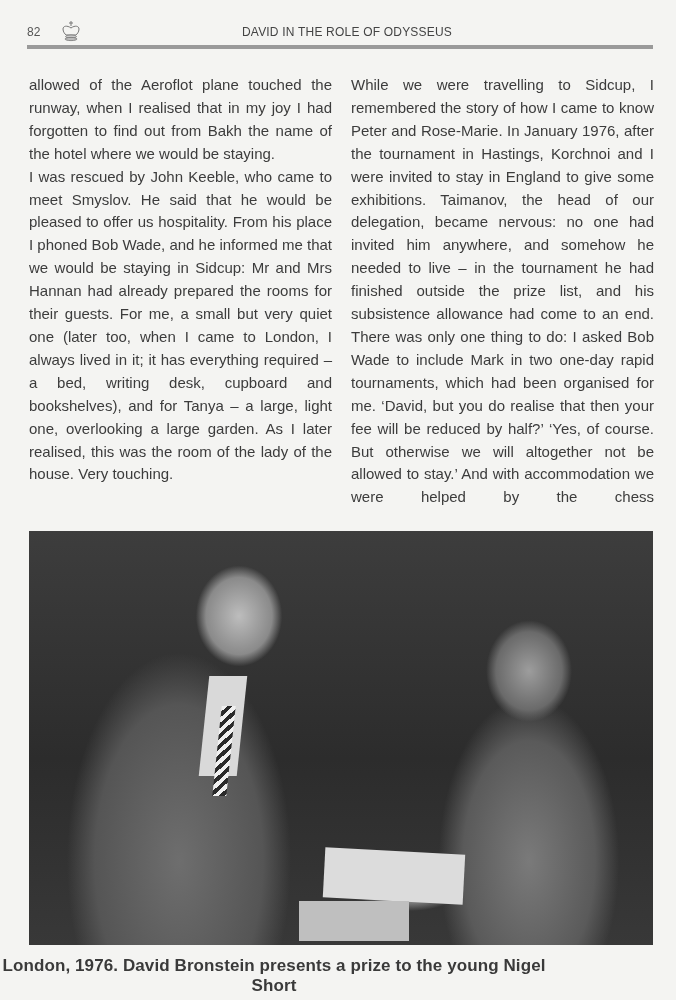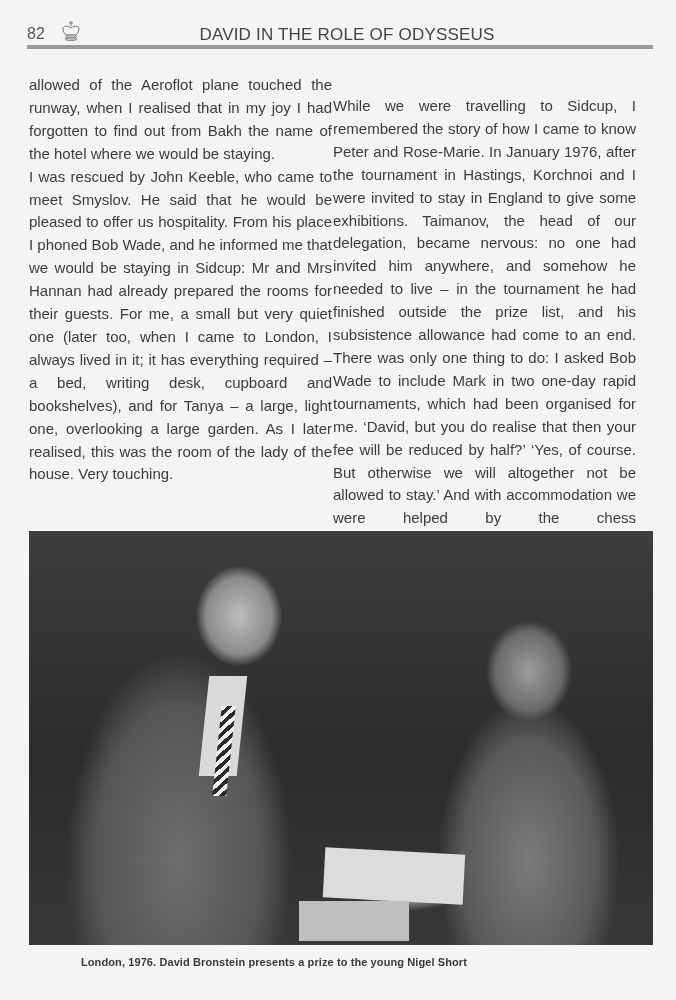--- a/index.html
+++ b/index.html
@@ -1,46 +1,46 @@
 <!DOCTYPE html>
 <html><head>
   <meta charset="utf-8">
   <style>
     html, body { margin: 0; padding: 0; }
     body {
       width: 676px; height: 1000px; background: #f4f4f2; position: relative; overflow: hidden;
       font-family: "Liberation Sans", "DejaVu Sans", sans-serif; color: #3a3a3a;
     }
     .header { position: absolute; left: 27px; top: 20px; width: 626px; height: 26px; }
-    .page-num { position: absolute; left: 0; top: 5px; font-size: 16px; color: #555; }
+    .page-num { position: absolute; left: 0; top: 5px; font-size: 12px; color: #555; }
     .crown { position: absolute; left: 33px; top: 0px; width: 22px; height: 22px; }
-    .running-title { position: absolute; left: 0; right: 0; top: 5px; text-align: center; font-size: 17px; letter-spacing: 0.2px; color: #444; padding-left: 14px; }
+    .running-title { position: absolute; left: 0; right: 0; top: 5px; text-align: center; font-size: 12px; letter-spacing: 0.2px; color: #444; padding-left: 14px; }
     .rule { position: absolute; left: 27px; top: 45px; width: 626px; height: 4px; background: #9a9a9a; }
     .col { position: absolute; top: 74px; width: 303px; font-size: 15px; line-height: 22.9px; color: #3c3c3c; }
     .col.left { left: 29px; }
-    .col.right { left: 333px; margin-top: 21px; }
+    .col.right { left: 351px; }
     .col p { margin: 0; text-align: justify; text-align-last: auto; }
     .col p.last-line-justify { text-align-last: justify; }
     .photo {
       position: absolute; left: 29px; top: 531px; width: 624px; height: 414px;
       background:
         radial-gradient(ellipse 60px 70px at 210px 85px, #bdbdbd 0%, #8a8a8a 55%, transparent 72%),
         radial-gradient(ellipse 55px 65px at 500px 140px, #9d9d9d 0%, #6a6a6a 60%, transparent 78%),
         radial-gradient(ellipse 140px 260px at 150px 330px, #6e6e6e 0%, #555 60%, transparent 80%),
         radial-gradient(ellipse 110px 200px at 500px 330px, #7a7a7a 0%, #5a5a5a 60%, transparent 82%),
         radial-gradient(ellipse 80px 40px at 380px 350px, #c8c8c8 0%, #8d8d8d 50%, transparent 75%),
         linear-gradient(180deg, #3d3d3d 0%, #2c2c2c 55%, #383838 100%);
       overflow: hidden;
     }
     .photo .shirt { position: absolute; left: 175px; top: 145px; width: 38px; height: 100px; background: #d9d9d9; transform: skewX(-6deg); }
     .photo .tie { position: absolute; left: 188px; top: 175px; width: 14px; height: 90px;
       background: repeating-linear-gradient(135deg, #f0f0f0 0 4px, #2a2a2a 4px 8px); transform: skewX(-6deg); }
     .photo .books { position: absolute; left: 295px; top: 320px; width: 140px; height: 50px; background: #dcdcdc; transform: rotate(3deg); }
     .photo .books2 { position: absolute; left: 270px; top: 370px; width: 110px; height: 40px; background: #bfbfbf; }
-    .caption { position: absolute; left: 0; width: 548px; top: 956px; text-align: center; font-weight: bold; font-size: 11px; color: #3a3a3a; letter-spacing: 0.1px; }
+    .caption { position: absolute; left: 0; width: 548px; top: 956px; text-align: center; font-weight: bold; font-size: 17px; color: #3a3a3a; letter-spacing: 0.1px; }
   </style>
 </head>
 <body>
 
 <div class="header">
   <span class="page-num">82</span>
   <span class="crown">
     <svg width="22" height="22" viewBox="0 0 22 22">
       <line x1="11" y1="1" x2="11" y2="6" stroke="#777" stroke-width="1"></line>
       <line x1="9" y1="3" x2="13" y2="3" stroke="#777" stroke-width="1"></line>

